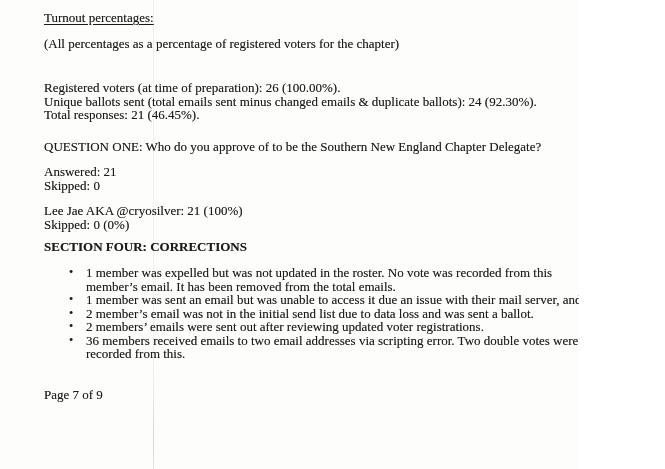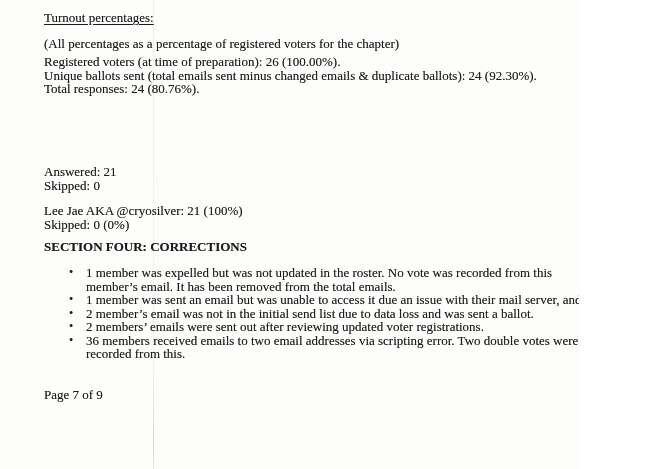--- a/index.html
+++ b/index.html
@@ -73,27 +73,28 @@
 <body>
 
 <div class="page">
 
   <div class="scan-line"></div>
 
   <p class="blk underlined" style="top:11px">Turnout percentages:</p>
 
   <p class="blk" style="top:37px">(All percentages as a percentage of registered voters for the chapter)</p>
 
-  <div class="blk" style="top:55px">
+  <div class="blk" style="top:81px">
     <span class="line">Registered voters (at time of preparation): 26 (100.00%).</span>
     <span class="line">Unique ballots sent (total emails sent minus changed emails &amp; duplicate ballots): 24 (92.30%).</span>
-    <span class="line">Total responses: 24 (80.76%).</span>
+    <span class="line">Total responses: 21 (46.45%).</span>
   </div>
 
 
+  <p class="blk" style="top:140px">QUESTION ONE: Who do you approve of to be the Southern New England Chapter Delegate?</p>
 
   <div class="blk" style="top:165px">
     <span class="line">Answered: 21</span>
     <span class="line">Skipped: 0</span>
   </div>
 
   <div class="blk" style="top:204px">
     <span class="line">Lee Jae AKA @cryosilver: 21 (100%)</span>
     <span class="line">Skipped: 0 (0%)</span>
   </div>

